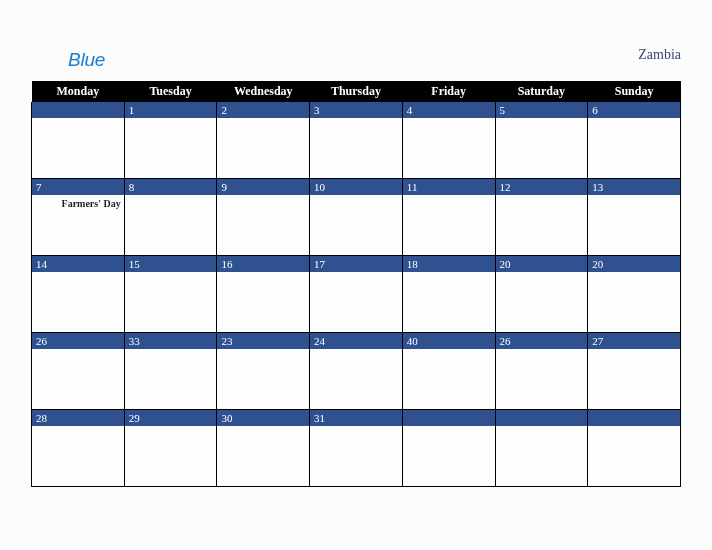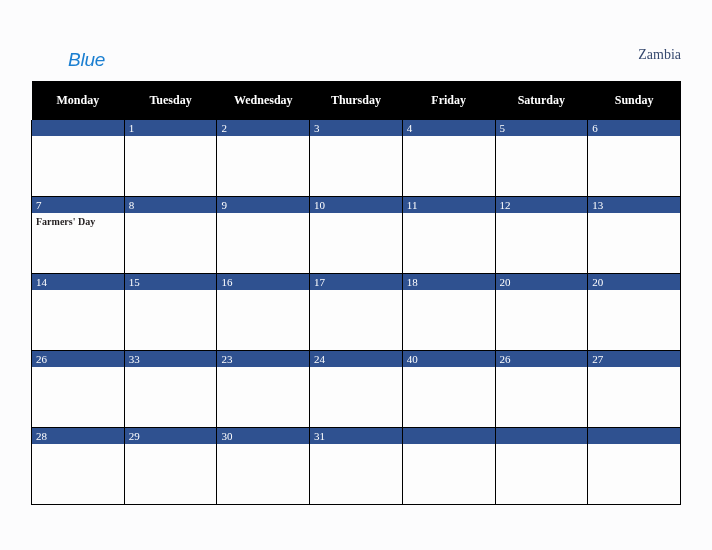--- a/index.html
+++ b/index.html
@@ -101,21 +101,21 @@
     border-collapse: collapse;
     table-layout: fixed;
   }
 
   .calendar th {
     background: #000000;
     color: #ffffff;
     font-family: "Liberation Serif", serif;
     font-size: 12px;
     font-weight: bold;
-    height: 39px;
+    height: 21px;
     padding: 0;
     text-align: center;
     vertical-align: middle;
     border: none;
   }
 
   .calendar td {
     padding: 0;
     border: 1px solid #000000;
     border-top: none;
@@ -137,20 +137,21 @@
     color: #ffffff;
     font-family: "Liberation Serif", serif;
     font-size: 11px;
     line-height: 16px;
     padding-left: 4px;
     box-sizing: border-box;
     overflow: hidden;
   }
   .events {
     padding: 3px 3px 0 4px;
+    text-align: right;
   }
   .event {
     font-family: "Liberation Serif", serif;
     font-size: 10px;
     line-height: 12px;
     font-weight: bold;
     color: #231f20;
   }
 </style>
 </head>

